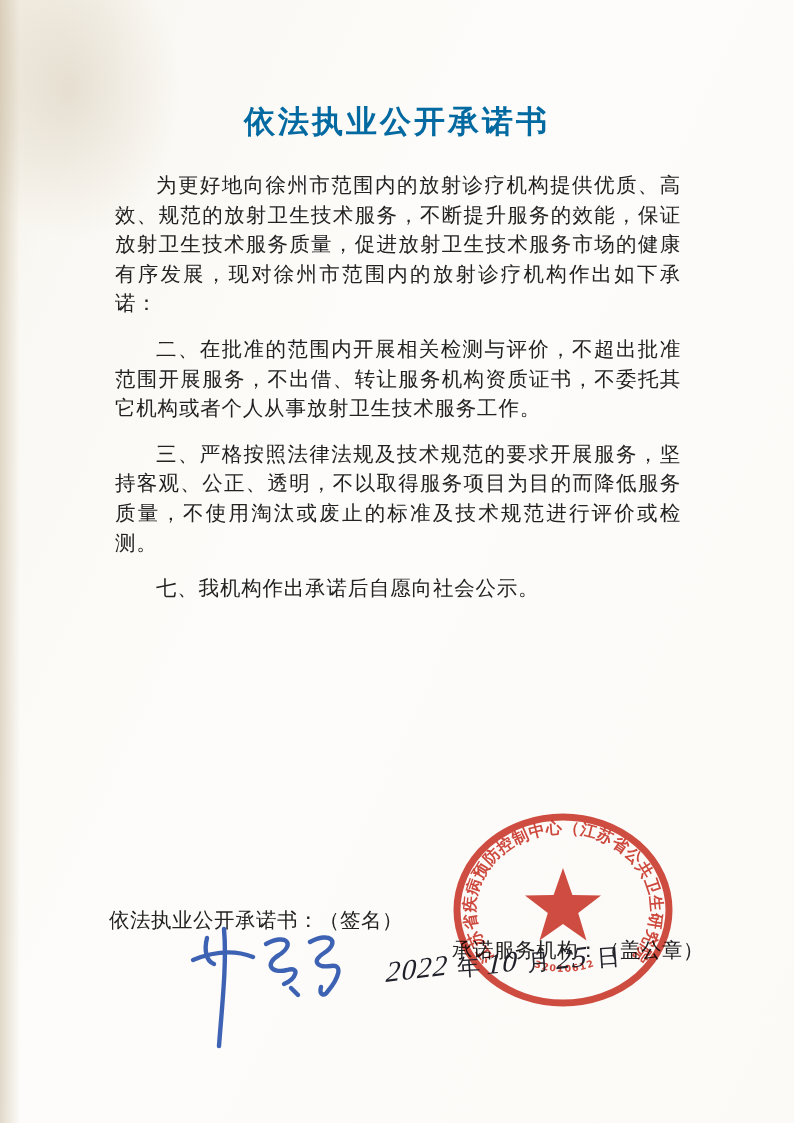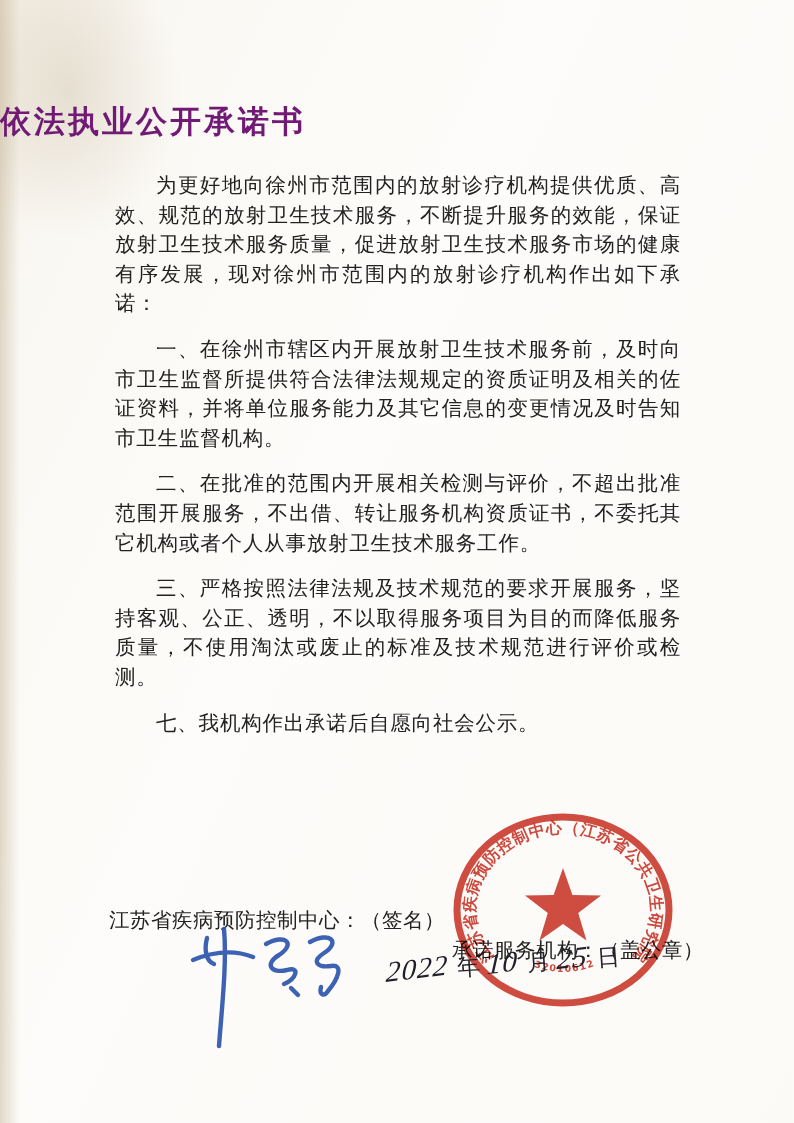--- a/index.html
+++ b/index.html
@@ -13,22 +13,22 @@
     position:absolute;left:0;top:0;width:20px;height:100%;
     background:linear-gradient(90deg,rgba(190,172,140,.45),rgba(190,172,140,0));
     pointer-events:none;
   }
   .corner-smudge{
     position:absolute;left:-40px;top:-60px;width:220px;height:300px;
     background:radial-gradient(closest-side,rgba(176,156,120,.25),rgba(176,156,120,0));
     pointer-events:none;
   }
   .doc-title{
-    position:absolute;top:101px;left:0;width:100%;
-    font-size:31px;font-weight:bold;letter-spacing:3px;color:#701a75;
+    position:absolute;top:101px;left:0;width:100%;text-align:center;
+    font-size:31px;font-weight:bold;letter-spacing:3px;color:#0369a1;
   }
   .body-text{
     position:absolute;left:99px;top:155px;width:598px;
     font-size:20.5px;line-height:29.6px;letter-spacing:.8px;
     text-align:justify;text-justify:inter-ideograph;color:#222;
   }
   .body-text p{margin:16px;text-indent:2em;}
   .sig-label{
     position:absolute;font-size:20.5px;letter-spacing:.5px;color:#222;white-space:nowrap;
   }
@@ -54,27 +54,26 @@
 <body>
 
 <div>
   <div class="edge-shade"></div>
   <div class="corner-smudge"></div>
 
   <div class="doc-title">依法执业公开承诺书</div>
 
   <div class="body-text">
     <p>为更好地向徐州市范围内的放射诊疗机构提供优质、高效、规范的放射卫生技术服务，不断提升服务的效能，保证放射卫生技术服务质量，促进放射卫生技术服务市场的健康有序发展，现对徐州市范围内的放射诊疗机构作出如下承诺：</p>
-    <p>一、在徐州市辖区内开展放射卫生技术服务前，及时向市卫生监督所提供符合法律法规规定的资质证明及相关的佐证资料，并将单位服务能力及其它信息的变更情况及时告知市卫生监督机构。</p>
     <p>二、在批准的范围内开展相关检测与评价，不超出批准范围开展服务，不出借、转让服务机构资质证书，不委托其它机构或者个人从事放射卫生技术服务工作。</p>
     <p>三、严格按照法律法规及技术规范的要求开展服务，坚持客观、公正、透明，不以取得服务项目为目的而降低服务质量，不使用淘汰或废止的标准及技术规范进行评价或检测。</p>
     <p>七、我机构作出承诺后自愿向社会公示。</p>
   </div>
 
-  <div class="sig-label" id="signer-label">江苏省疾病预防控制中心：（签名）</div>
+  <div class="sig-label" id="signer-label">依法执业公开承诺书：（签名）</div>
 
   <div class="sig-label" id="org-label">承诺服务机构：（盖公章）</div>
 
   <svg class="signature-svg" width="170" height="140" viewBox="0 0 170 140">
     <g fill="none" stroke="#2e56ae" stroke-width="4.4" stroke-linecap="round" stroke-linejoin="round" opacity="0.92">
       <path d="M10 44 C 32 35, 52 34, 70 41"></path>
       <path d="M24 22 C 21 34, 23 45, 31 48"></path>
       <path d="M41 13 C 44 46, 39 90, 36 130"></path>
       <path d="M83 28 C 103 17, 113 28, 96 39 C 81 48, 88 58, 104 54 C 118 50, 113 63, 101 68"></path>
       <path d="M108 72 L 115 79"></path>

